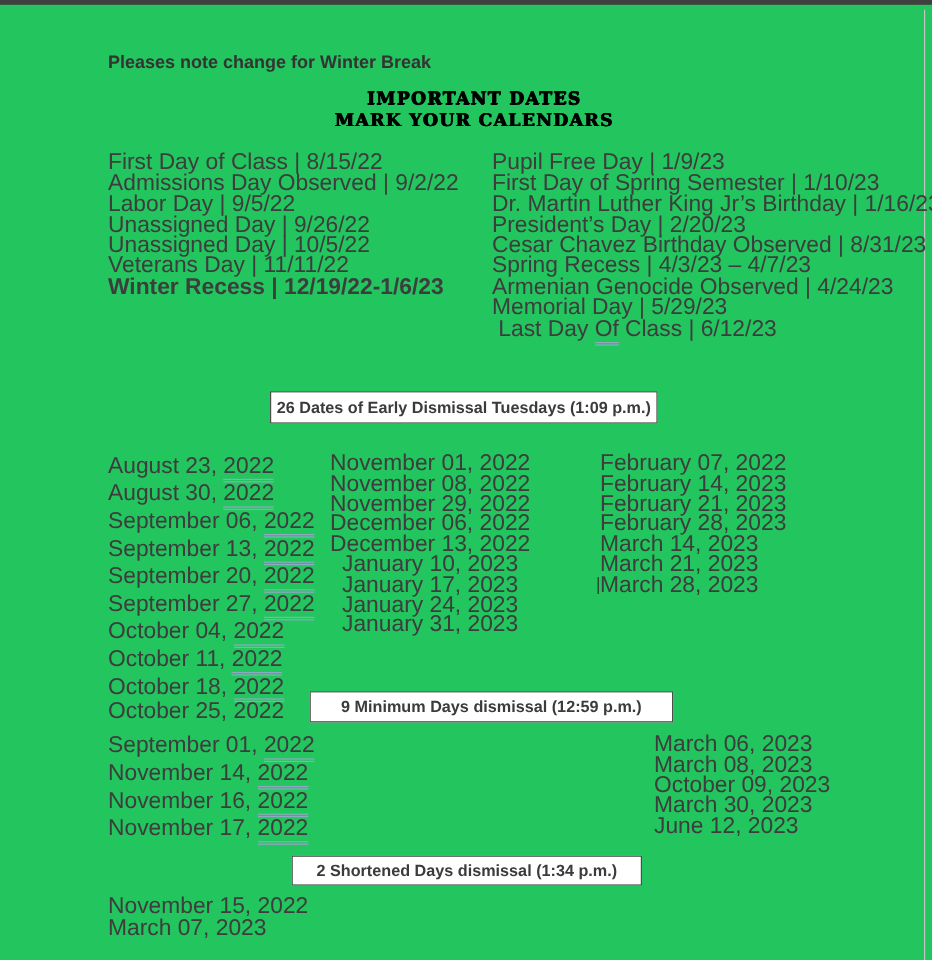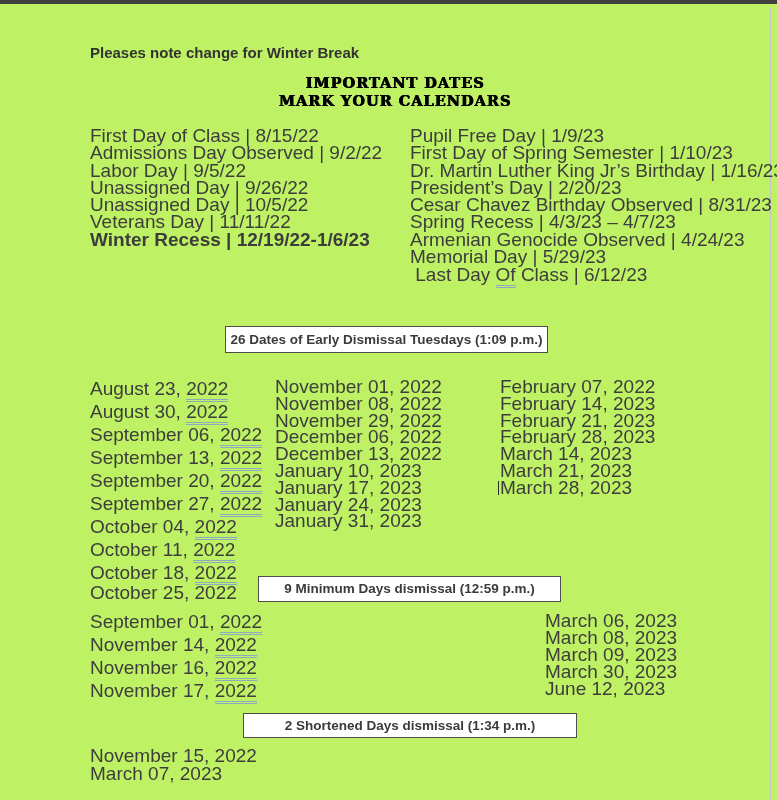--- a/index.html
+++ b/index.html
@@ -5,21 +5,21 @@
   * { margin: 0; padding: 0; box-sizing: border-box; }
   html, body { background: #ffffff; }
   body {
     font-family: "Liberation Sans", sans-serif;
     color: var(--text, #3d3d3d);
   }
   .page {
     position: relative;
     width: 777px;
     height: 800px;
-    background: #bef264;
+    background: #22c55e;
     overflow: hidden;
   }
   .top-bar {
     position: absolute;
     left: 0; top: 0;
     width: 777px; height: 4px;
     background: var(--top-bar, #3f3f3f);
   }
   .right-edge {
     position: absolute;
@@ -74,26 +74,26 @@
     text-align: center;
     font-size: 13.5px;
     font-weight: bold;
     color: #3b3b3b;
   }
   
   #imp-left  { left: 90px;  top: 127px; line-height: 17.3px; }
   #imp-right { left: 410px; top: 127px; line-height: 17.3px; }
   #box-early { left: 225px; top: 326px; width: 323px; height: 27px; line-height: 25px; }
   #ed-col1 { left: 90px;  top: 379px; line-height: 16.8px; }
-  #ed-col2 { left: 275px; top: 379px; line-height: 16.8px; }
+  #ed-col2 { left: 275px; top: 379px; line-height: 16.8px; text-align: center; }
   #ed-col3 { left: 500px; top: 379px; line-height: 16.8px; }
   #box-min { left: 258px; top: 576px; width: 303px; height: 26px; line-height: 24px; }
   #min-left  { left: 90px;  top: 612px; line-height: 17.1px; }
   #min-right { left: 545px; top: 612px; line-height: 17.1px; }
-  #box-short { left: 243px; top: 713px; width: 334px; height: 25px; line-height: 23px; }
+  #box-short { left: 243px; top: 713px; width: 292px; height: 25px; line-height: 23px; }
   #short-list { left: 90px; top: 747px; line-height: 17.5px; }
 </style>
 </head>
 <body>
 
 <div class="page">
 
   <div class="top-bar"></div>
   <div class="right-edge"></div>
 
@@ -179,21 +179,21 @@
   <div class="row"><span>September 01, </span><span class="u">2022</span><span></span></div>
       <div class="row"><span>November 14, </span><span class="u">2022</span><span></span></div>
       <div class="row"><span>November 16, </span><span class="u">2022</span><span></span></div>
       <div class="row"><span>November 17, </span><span class="u">2022</span><span></span></div>
     </div>
 
   <div class="list" id="min-right">
 
   <div class="row"><span>March 06, 2023</span><span></span></div>
       <div class="row"><span>March 08, 2023</span><span></span></div>
-      <div class="row"><span>March 09, 2023</span><span></span></div>
+      <div class="row"><span>October 09, 2023</span><span></span></div>
       <div class="row"><span>March 30, 2023</span><span></span></div>
       <div class="row"><span>June 12, 2023</span><span></span></div>
     </div>
 
   <div class="title-box" id="box-short">
     <span>2 Shortened Days dismissal (1:34 p.m.)</span>
   </div>
 
   <div class="list" id="short-list">
 

